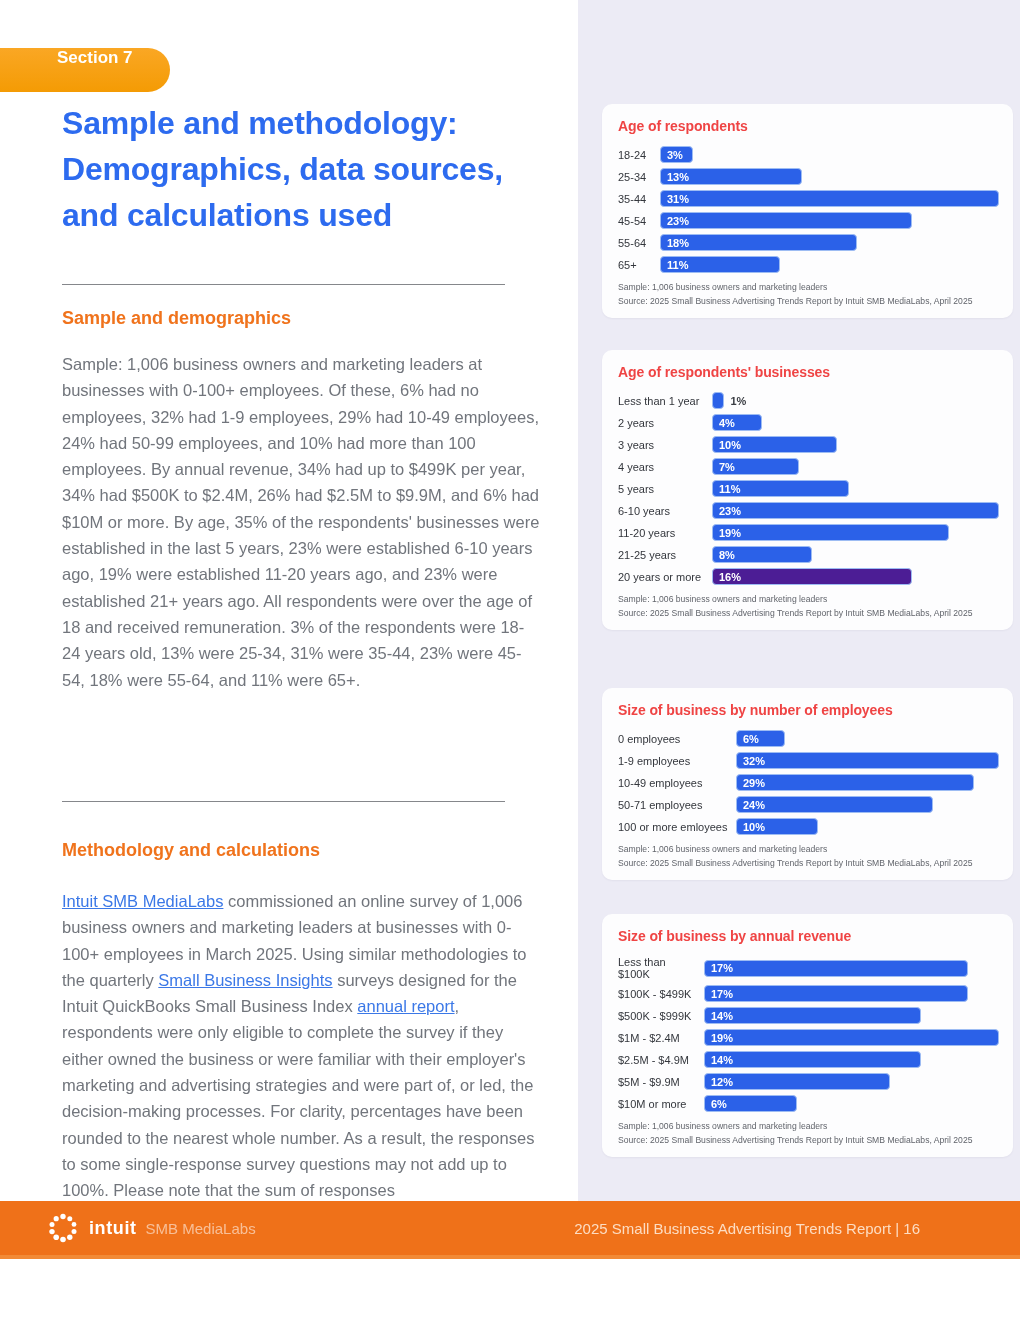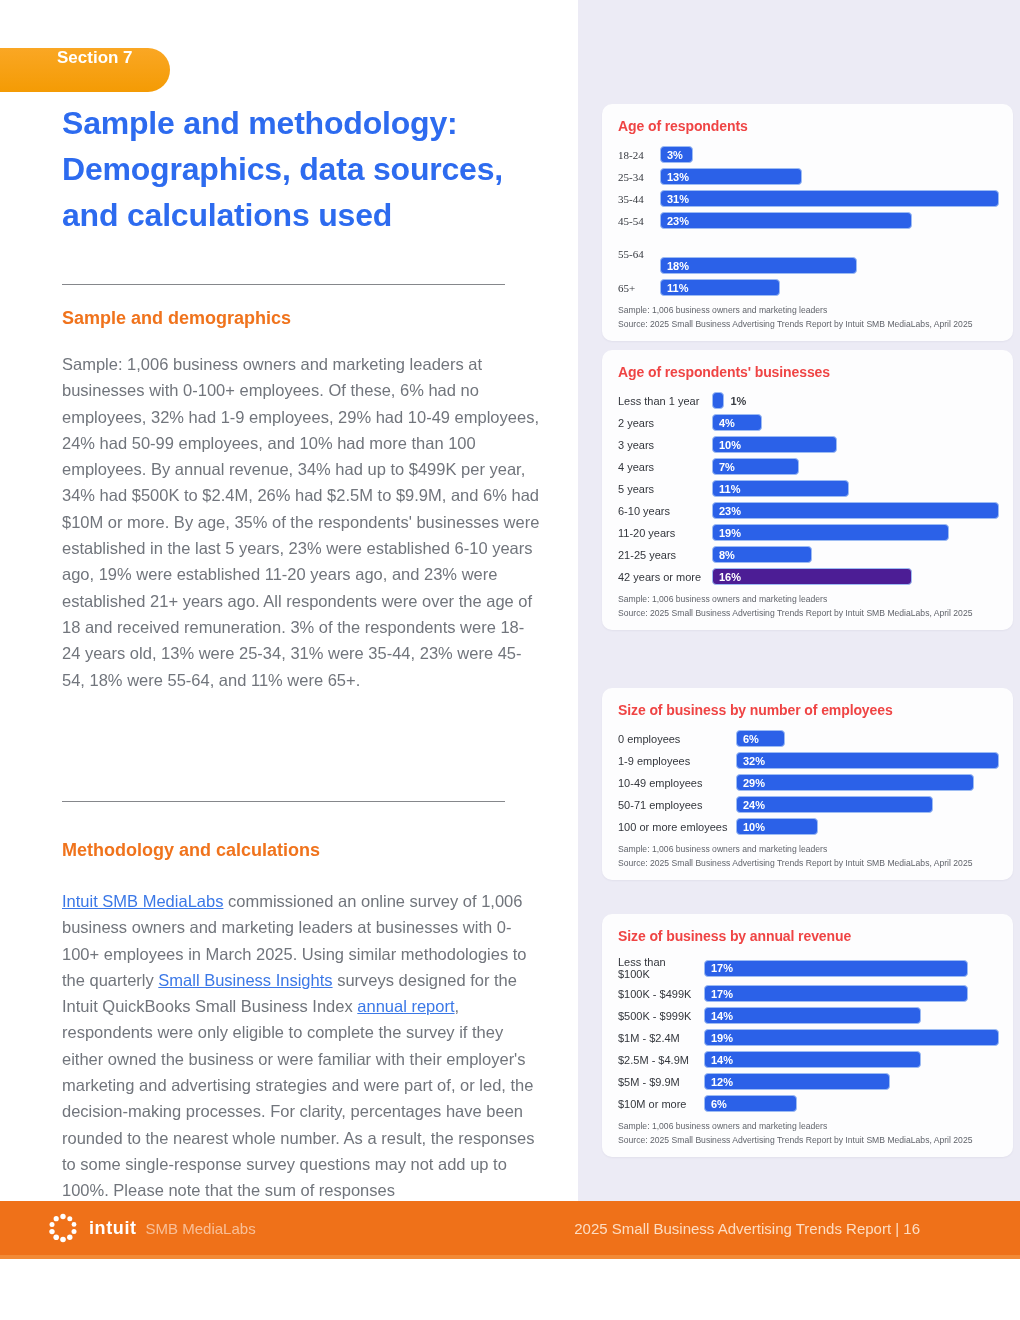--- a/index.html
+++ b/index.html
@@ -28,21 +28,21 @@
   .panel{position:absolute;left:578px;top:0;width:442px;height:1253px;background:#ECEBF5;}
   .card{position:absolute;left:24px;width:411px;background:#FDFDFE;border-radius:10px;
     padding:14px 14px 10px 16px;box-sizing:border-box;box-shadow:0 1px 2px rgba(40,40,80,0.05);}
   .card.c0{top:104px;}
   .card.c1{top:350px;}
   .card.c2{top:688px;}
   .card.c3{top:914px;}
   .ctitle{font-size:14px;font-weight:bold;color:#ef4444;margin:0 0 12px 0;letter-spacing:-0.1px;}
   .crow{display:flex;align-items:center;margin-bottom:5px;}
   .clabel{font-size:11px;color:#33363C;flex:0 0 auto;padding-right:6px;box-sizing:border-box;}
-  .card.c0 .clabel{width:42px;font-family:Liberation Serif, serif;}
+  .card.c0 .clabel{width:42px;}
   .card.c1 .clabel{width:94px;}
   .card.c2 .clabel{width:118px;}
   .card.c3 .clabel{width:86px;}
   .ctrack{flex:1;display:flex;align-items:center;}
   .cbar{height:17px;background:#2B61E8;border:1px solid #9DBCF3;border-radius:4px;
     box-sizing:border-box;display:flex;align-items:center;overflow:hidden;}
   .cval{color:#fff;font-size:11px;font-weight:bold;padding-left:6px;white-space:nowrap;}
   .cval.outside{color:#3A3D43;padding-left:6px;}
   .cnotes{margin-top:8px;}
   .cnote{font-size:8.6px;line-height:13.5px;color:#61646B;white-space:nowrap;}
@@ -116,21 +116,21 @@
             <div class="clabel">45-54</div>
             <div class="ctrack">
               <div class="cbar" style="width: 74.1935%; background: rgb(43, 97, 232);">
                 <span class="cval">23%</span>
               </div>
             </div>
           </div>
           <div class="crow">
             <div class="clabel">55-64</div>
             <div class="ctrack">
-              <div class="cbar" style="width: 58.0645%; background: rgb(43, 97, 232); margin-top: 23px;">
+              <div class="cbar" style="width: 58.0645%; background: rgb(43, 97, 232);">
                 <span class="cval">18%</span>
               </div>
             </div>
           </div>
           <div class="crow">
             <div class="clabel">65+</div>
             <div class="ctrack">
               <div class="cbar" style="width: 35.4839%; background: rgb(43, 97, 232);">
                 <span class="cval">11%</span>
               </div>
@@ -203,21 +203,21 @@
           </div>
           <div class="crow">
             <div class="clabel">21-25 years</div>
             <div class="ctrack">
               <div class="cbar" style="width: 34.7826%; background: rgb(43, 97, 232);">
                 <span class="cval">8%</span>
               </div>
             </div>
           </div>
           <div class="crow">
-            <div class="clabel">42 years or more</div>
+            <div class="clabel">20 years or more</div>
             <div class="ctrack">
               <div class="cbar" style="width: 69.5652%; background: #4c1d95;">
                 <span class="cval">16%</span>
               </div>
             </div>
           </div>
         </div>
       <div class="cnotes">
         <div class="cnote">Sample: 1,006 business owners and marketing leaders</div>
         <div class="cnote">Source: 2025 Small Business Advertising Trends Report by Intuit SMB MediaLabs, April 2025</div>

